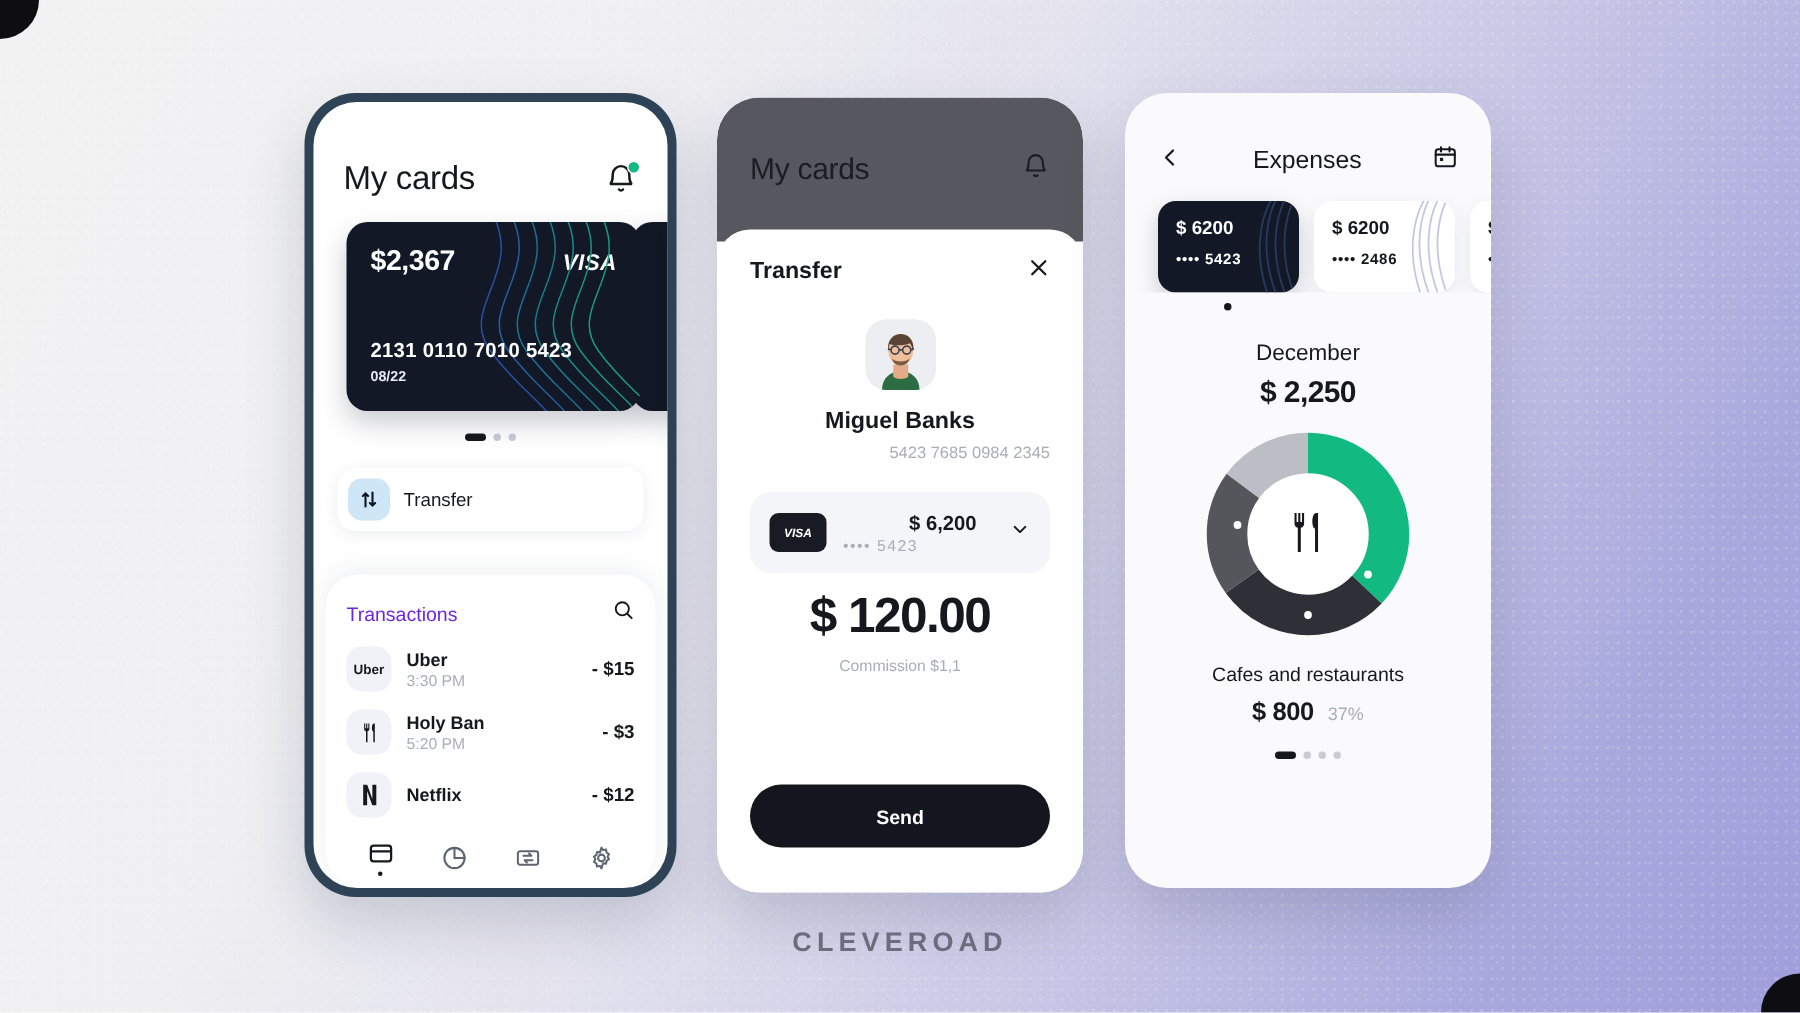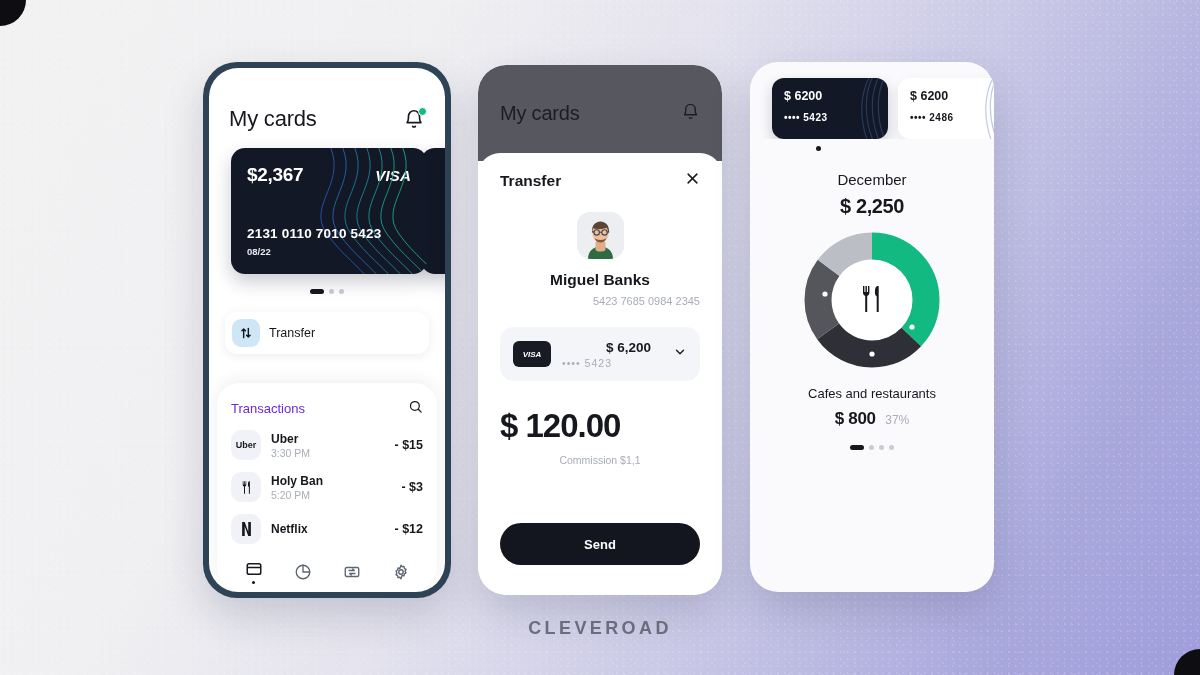--- a/index.html
+++ b/index.html
@@ -135,40 +135,40 @@
     margin-top: 20px; height: 54px; border-radius: 14px; background: #f4f5f9;
     display: flex; align-items: center; gap: 11px; padding: 0 13px;
   }
   .mini-visa {
     width: 38px; height: 26px; border-radius: 6px; background: #181a24;
     display: flex; align-items: center; justify-content: center;
     color: #fff; font-size: 8px; font-weight: 700; font-style: italic; flex: 0 0 auto;
   }
   .sel-amt { font-size: 13.5px; font-weight: 700; color: #16181d; margin-left: 44px; }
   .sel-sub { font-size: 10.5px; color: #a9adb8; margin-top: 2px; letter-spacing: 1px; }
-  .big-amt { text-align: left; font-size: 33px; font-weight: 700; color: #16181d; margin-top: 26px; letter-spacing: -1px; }
+  .big-amt { text-align: center; font-size: 33px; font-weight: 700; color: #16181d; margin-top: 9px; letter-spacing: -1px; }
   .commission { text-align: center; font-size: 10.5px; color: #a9adb8; margin-top: 9px; }
   .send-btn {
     position: absolute; left: 22px; right: 22px; bottom: 30px; height: 42px;
     border-radius: 21px; background: #14161f; color: #fff;
     display: flex; align-items: center; justify-content: center;
     font-size: 13px; font-weight: 700; border: none; cursor: pointer;
   }
 
   
   #phone3 {
     left: 750px; top: 62px; width: 244px; height: 530px;
     border-radius: 28px; overflow: hidden; background: #fafafc;
     box-shadow: 0 18px 40px rgba(40,45,80,.18);
   }
   .p3-head { display: flex; align-items: center; justify-content: space-between; padding: 34px 22px 0; }
   .p3-title { font-size: 16.5px; font-weight: 500; color: #16181d; }
   .exp-cards { display: flex; gap: 10px; padding: 16px 0 0 22px; overflow: hidden; }
   .exp-card {
-    width: 116px; height: 61px; border-radius: 12px; flex: 0 0 auto;
+    width: 94px; height: 61px; border-radius: 12px; flex: 0 0 auto;
     position: relative; overflow: hidden; padding: 11px 0 0 12px;
   }
   .exp-card.dark { background: #121826; box-shadow: 0 6px 14px rgba(20,25,50,.2); }
   .exp-card.light { background: #fff; box-shadow: 0 4px 12px rgba(60,70,110,.09); }
   .exp-amt { font-size: 12.5px; font-weight: 700; }
   .exp-num { font-size: 10px; font-weight: 600; margin-top: 9px; letter-spacing: .5px; }
   .exp-card.dark .exp-amt, .exp-card.dark .exp-num { color: #fff; }
   .exp-card.light .exp-amt, .exp-card.light .exp-num { color: #16181d; }
   .p3-month { text-align: center; font-size: 15px; color: #16181d; margin-top: 20px; }
   .p3-total { text-align: center; font-size: 20px; font-weight: 700; color: #16181d; margin-top: 7px; letter-spacing: -.4px; }
@@ -378,20 +378,35 @@
     </div>
 
     <div class="big-amt">$ 120.00</div>
     <div class="commission">Commission $1,1</div>
 
     <button class="send-btn">Send</button>
   </div>
 </div>
 
 <div class="phone" id="phone3">
+  <div class="p3-head">
+    <span>
+      <svg width="16" height="16" viewBox="0 0 24 24" fill="none" stroke="#16181d" stroke-width="2.2" stroke-linecap="round" stroke-linejoin="round">
+        <path d="M15 5l-7 7 7 7"></path>
+      </svg>
+    </span>
+    <div class="p3-title">Expenses</div>
+    <span>
+      <svg width="17" height="17" viewBox="0 0 24 24" fill="none" stroke="#16181d" stroke-width="1.9" stroke-linecap="round">
+        <rect x="3" y="5" width="18" height="16" rx="2.5"></rect>
+          <path d="M3 10h18M8 3v4M16 3v4"></path>
+        <rect x="7" y="13" width="3" height="3" fill="#16181d" stroke="none"></rect>
+      </svg>
+    </span>
+  </div>
 
   <div class="exp-cards">
     <div class="exp-card dark">
       <svg style="position:absolute;right:-10px;top:-14px" width="78" height="88" viewBox="0 0 78 88" fill="none">
         <g stroke="#273a5e" stroke-width="1.2" fill="none">
           <path d="M62 0C44 18 40 52 58 88"></path>
             <path d="M68 0C50 18 46 52 64 88"></path>
           <path d="M74 0C56 18 52 52 70 88"></path>
             <path d="M56 4C40 22 36 54 52 88"></path>
         </g>

